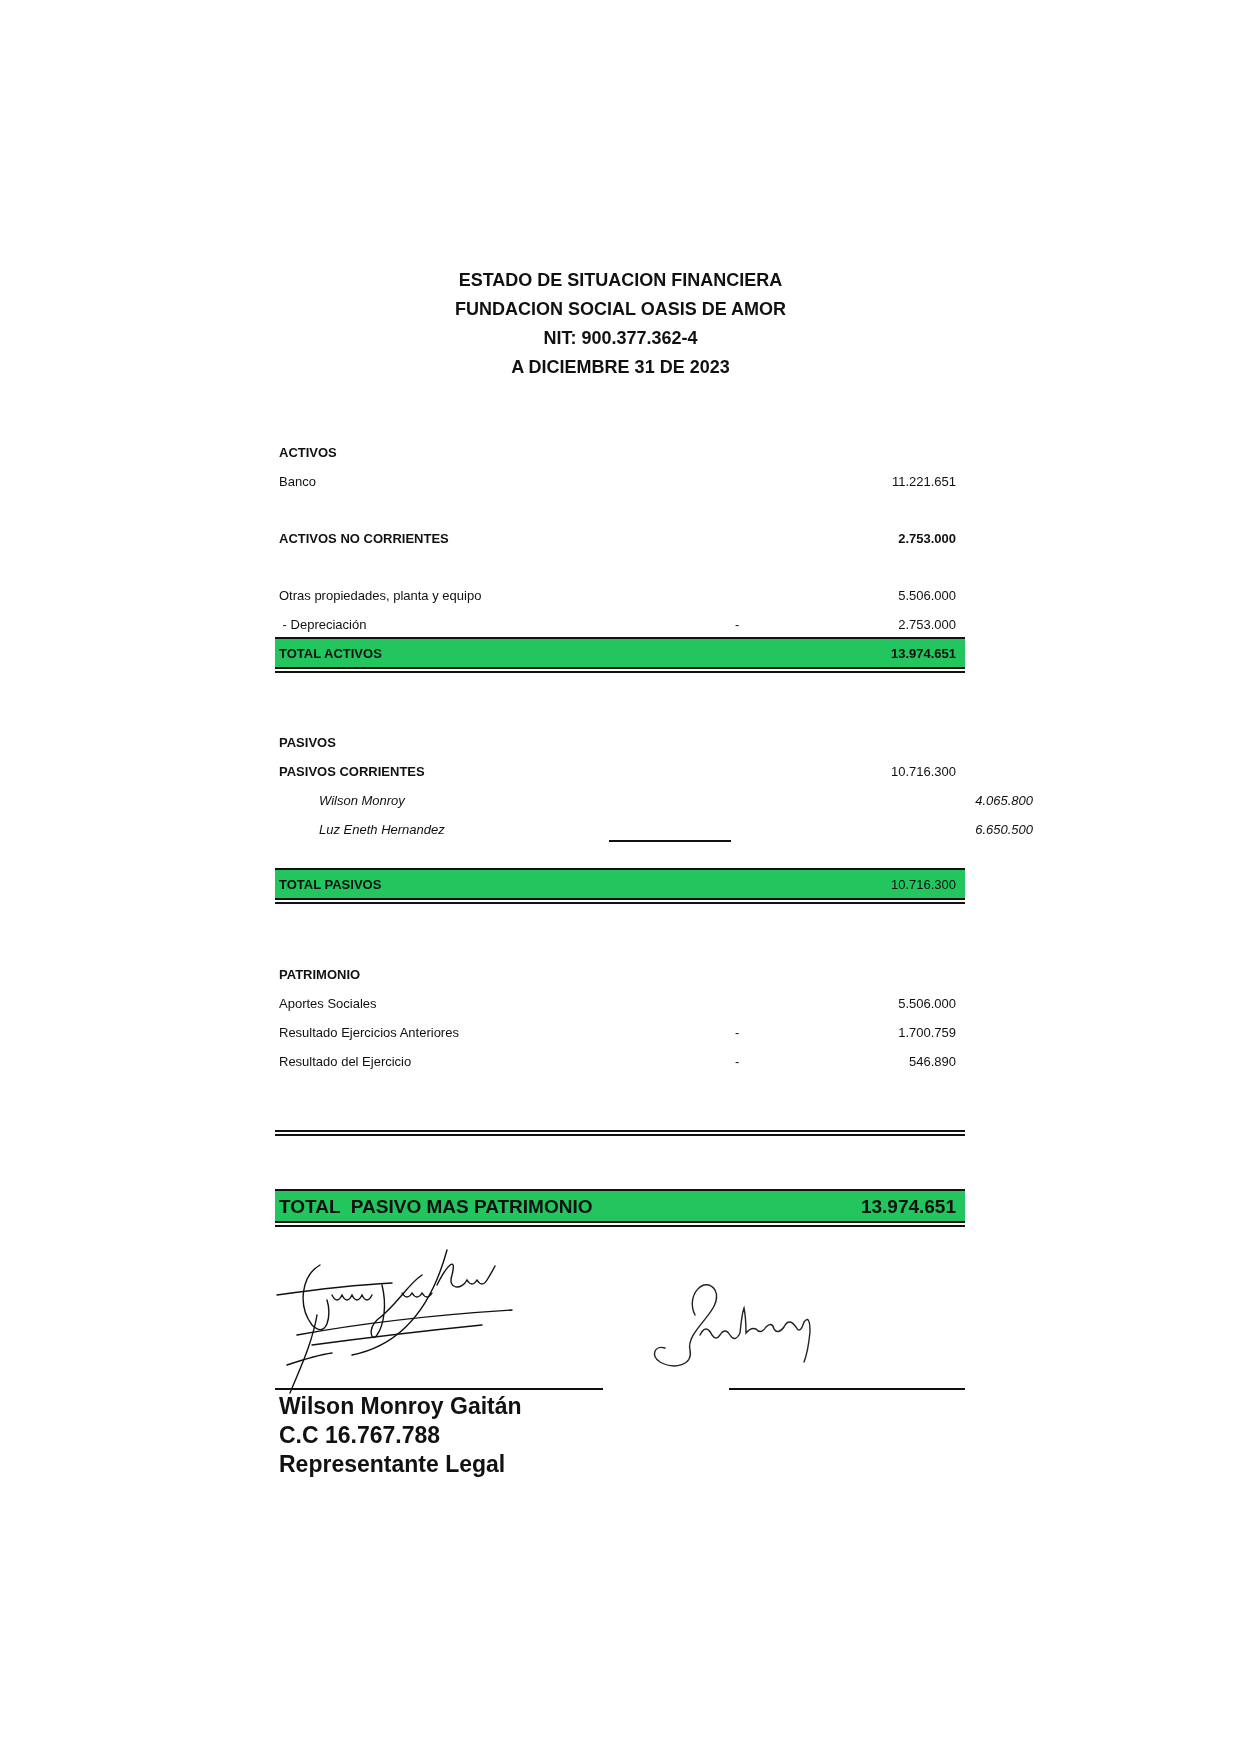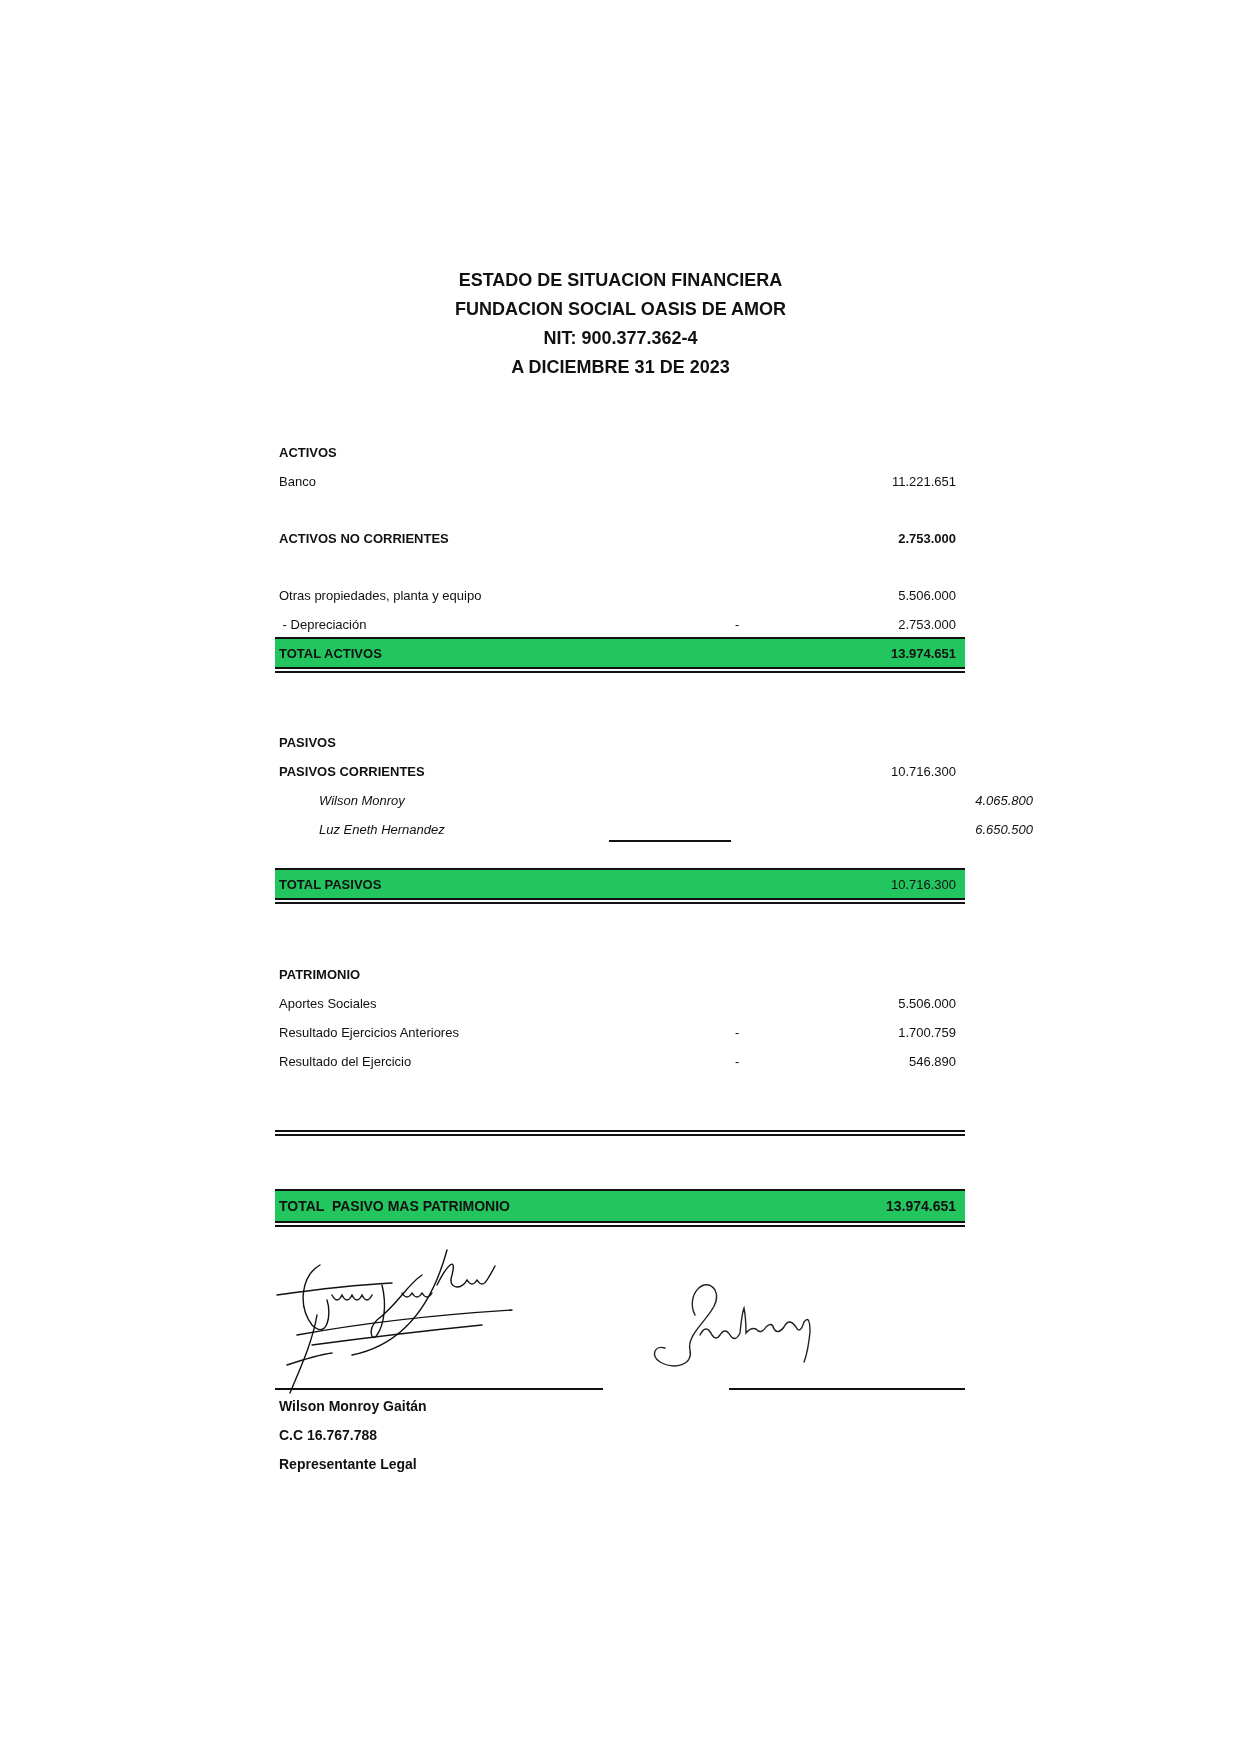--- a/index.html
+++ b/index.html
@@ -10,24 +10,24 @@
   .row { position: absolute; left: 275px; width: 690px; height: 29px; line-height: 29px; font-size: 13px; }
   .row .lbl { position: absolute; left: 4px; top: 0; white-space: nowrap; }
   .row .val { position: absolute; right: 9px; top: 0; text-align: right; }
   .row .dash { position: absolute; left: 460px; top: 0; }
   .bold { font-weight: bold; }
   .ital { font-style: italic; margin-left: 40px; }
   .total { background: #22c55e; border-top: 2px solid #111; }
   .dbl { position: absolute; left: 275px; width: 690px; height: 6px; border-top: 2px solid #111; border-bottom: 2px solid #111; box-sizing: border-box; }
   .subline { position: absolute; left: 609px; width: 122px; height: 0; border-top: 2px solid #111; }
   .sig-line { position: absolute; height: 0; border-top: 2px solid #111; }
-  .sig-text { position: absolute; font-weight: bold; font-size: 14px; line-height: 29px; }
+  .sig-text { position: absolute; font-weight: bold; font-size: 23px; line-height: 29px; }
   .sig-text div { height: 29px; }
   .sig { position: absolute; }
-  .big { font-size: 14px; }
+  .big { font-size: 19px; }
 </style>
 </head>
 <body>
 
 <div class="page">
 
   <div class="header">
     <div>ESTADO DE SITUACION FINANCIERA</div>
     <div>FUNDACION  SOCIAL OASIS DE AMOR</div>
     <div>NIT: 900.377.362-4</div>

